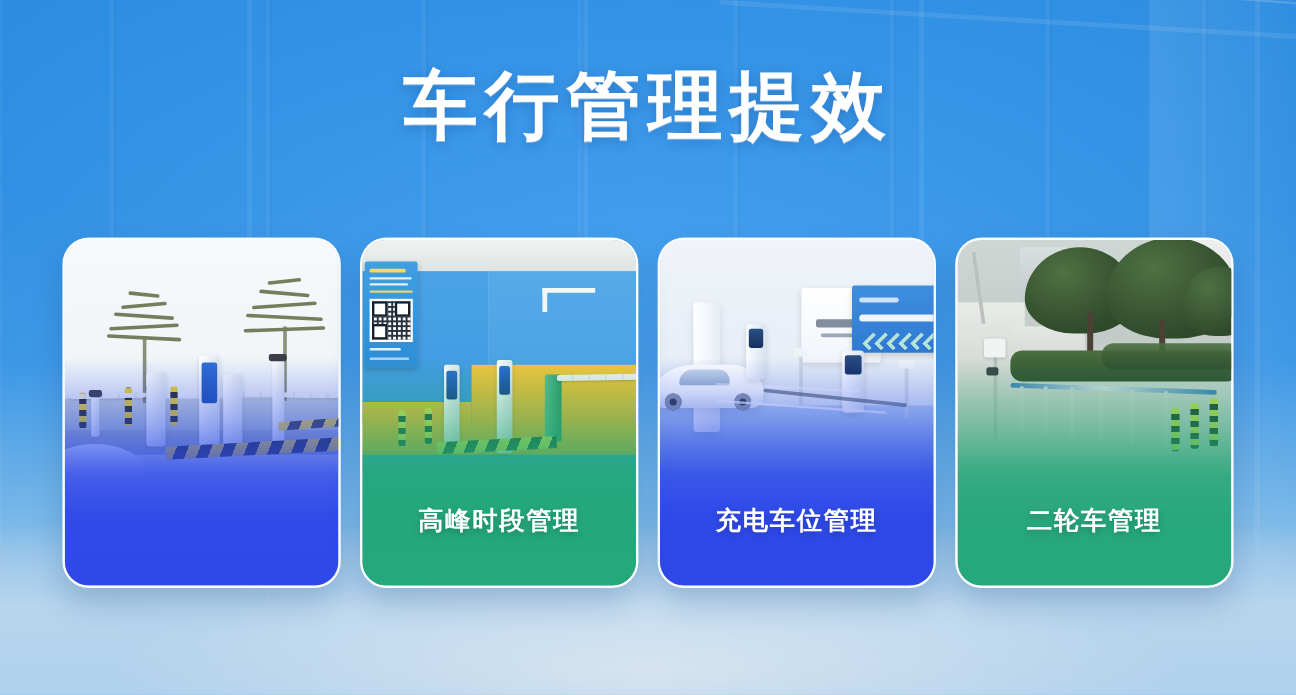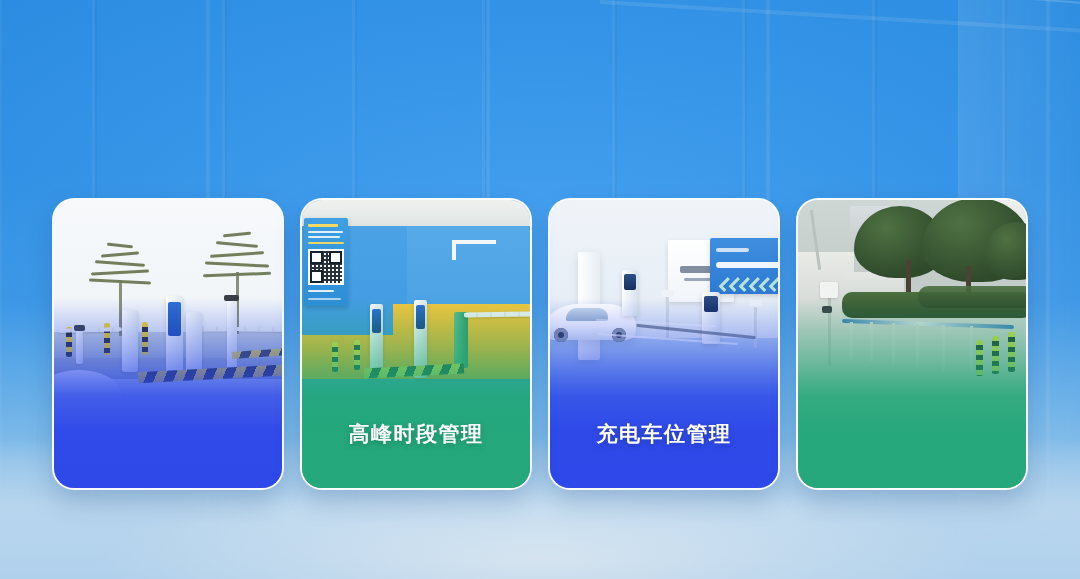--- a/index.html
+++ b/index.html
@@ -199,20 +199,21 @@
   <div class="bg-wall"></div>
   <div class="bg-panels"></div>
   <div class="bg-panels2"></div>
   <div class="bg-diag"></div>
   <div class="bg-diag2"></div>
   <div class="bg-rightpanel"></div>
   <div class="bg-floor"></div>
   <div class="bg-floor-glow"></div>
   <div class="bg-vignette"></div>
 
+  <div class="title">车行管理提效</div>
 
   <div class="cards">
 
     <div class="card c1">
       <div class="photo">
         <div class="s1">
           <div class="sky"></div>
           <div class="wallfar"></div>
           <div class="road"></div>
           <div class="ground"></div>
@@ -395,16 +396,17 @@
           <div class="greenpost" style="left:194px;top:136px;height:38px;"></div>
           <div class="greenpost" style="left:210px;top:132px;height:40px;"></div>
 
           <div class="polepost" style="left:30px;top:86px;height:80px;"></div>
           <div class="boxwhite" style="left:22px;top:82px;width:18px;height:16px;"></div>
           <div class="cam" style="left:24px;top:106px;"></div>
           <div class="polepost" style="left:16px;top:10px;height:60px;transform:rotate(-8deg);"></div>
         </div>
         <div class="tint green"></div>
       </div>
+      <div class="card-label">二轮车管理</div>
     </div>
 
   </div>
 </div>
 
 </body></html>

